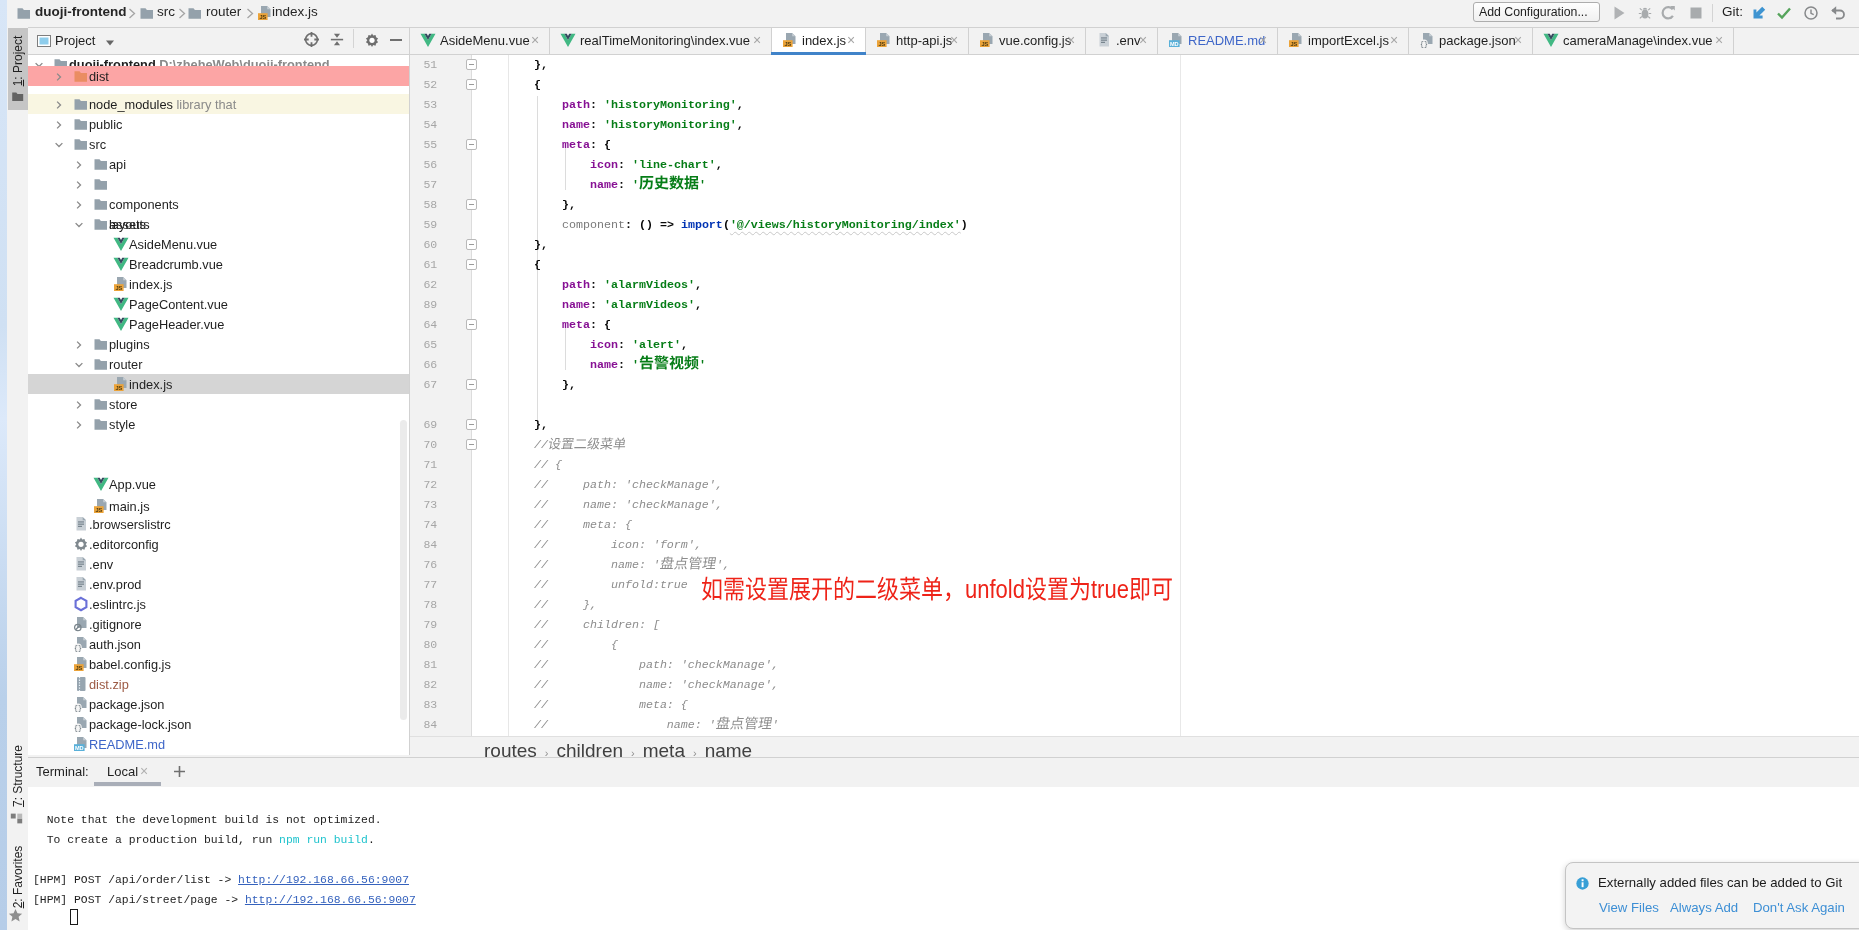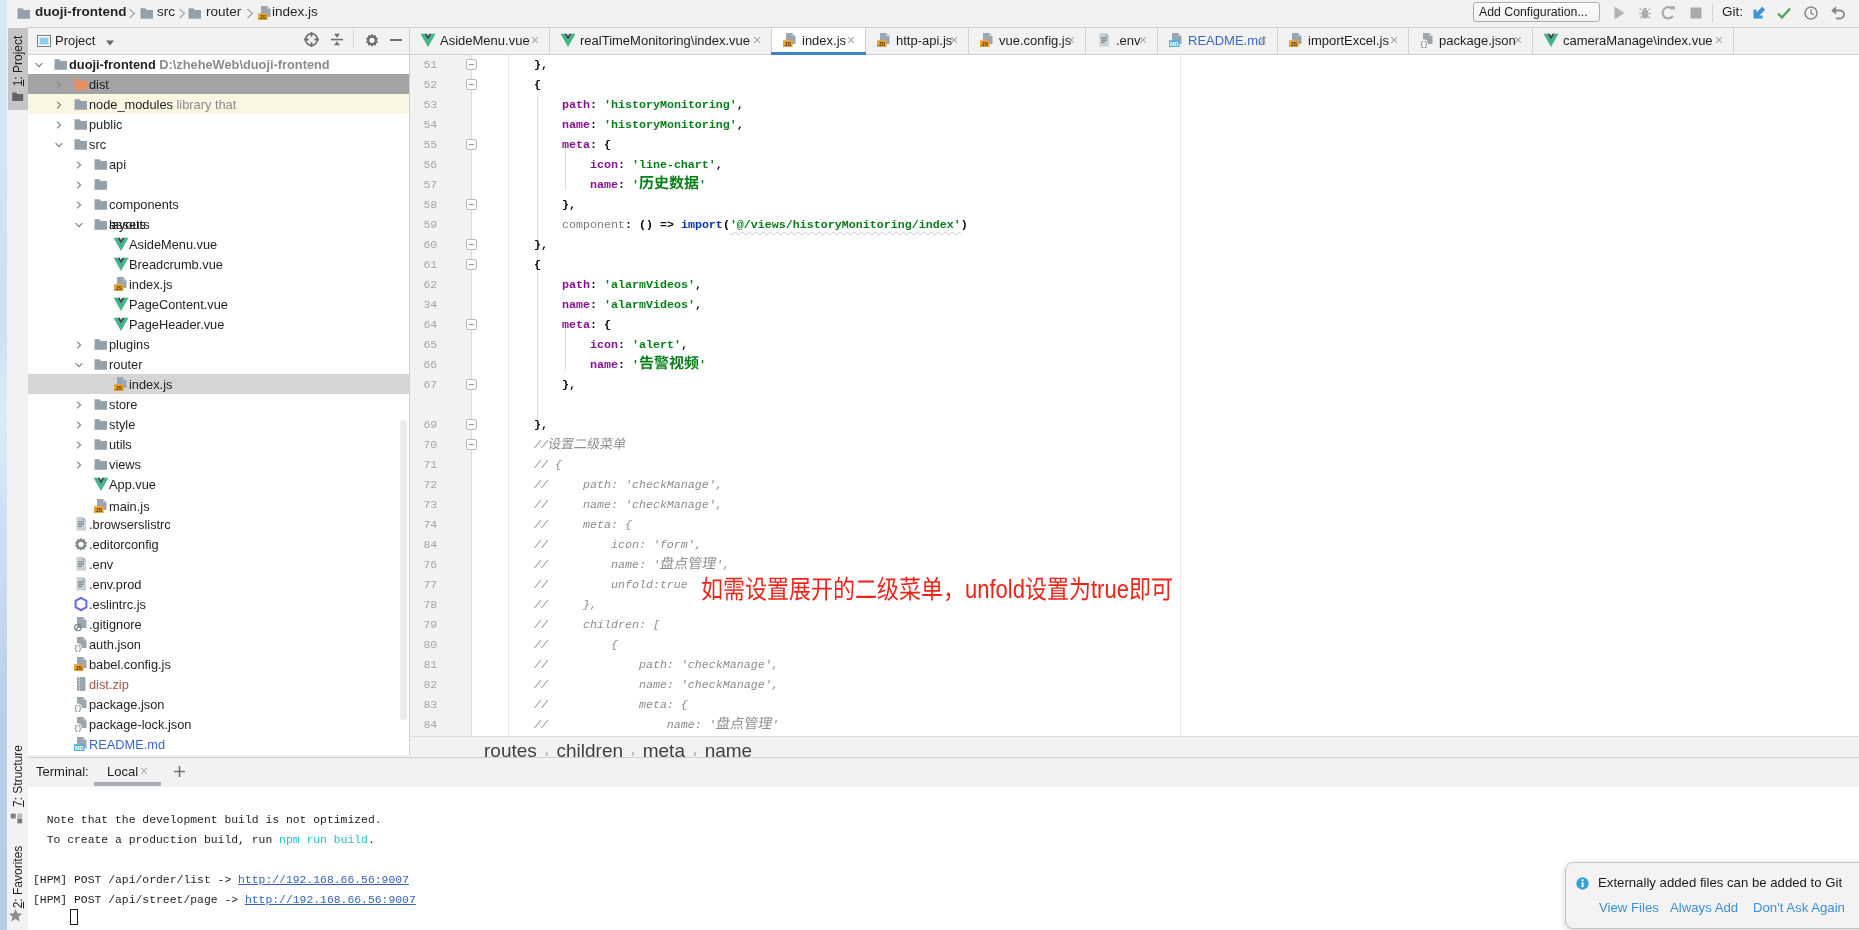--- a/index.html
+++ b/index.html
@@ -204,21 +204,21 @@
 <div class="abs" style="left:362px;top:11px;width:12px;height:2px;background:#6f6f6f"></div>
 <div class="trow" style="top:26px;">
 <svg class="chev" style="left:5px" width="12" height="12" viewBox="0 0 16 16">
         <path fill="none" stroke="#8a8a8a" stroke-width="1.8" d="M3.5 5.5 L8 10 L12.5 5.5"></path>
       </svg>
 <svg class="ticon" style="left:24.5px;top:2px" width="16" height="16" viewBox="0 0 16 16">
         <path fill="#94a1ab" d="M1.5 3.2h5l1.4 1.9H14v8.7H1.5z"></path>
       </svg>
 <div class="tx" style="left:41px;font-weight:bold;">duoji-frontend<span class="gray"> D:\zheheWeb\duoji-frontend</span></div>
 </div>
-<div class="trow" style="top:46px;background:#a3a3a3">
+<div class="trow" style="top:38px;background:#fca5a5">
 <svg class="chev" style="left:25px" width="12" height="12" viewBox="0 0 16 16">
         <path fill="none" stroke="#8a8a8a" stroke-width="1.8" d="M5.5 3.5 L10 8 L5.5 12.5"></path>
       </svg>
 <svg class="ticon" style="left:44.5px;top:2px" width="16" height="16" viewBox="0 0 16 16">
         <path fill="#ea8d62" d="M1.5 3.2h5l1.4 1.9H14v8.7H1.5z"></path>
       </svg>
 <div class="tx" style="left:61px;">dist</div>
 </div>
 <div class="trow" style="top:66px;background:#f9f6e2">
 <svg class="chev" style="left:25px" width="12" height="12" viewBox="0 0 16 16">
@@ -357,38 +357,20 @@
 <div class="tx" style="left:81px;">store</div>
 </div>
 <div class="trow" style="top:386px;">
 <svg class="chev" style="left:45px" width="12" height="12" viewBox="0 0 16 16">
         <path fill="none" stroke="#8a8a8a" stroke-width="1.8" d="M5.5 3.5 L10 8 L5.5 12.5"></path>
       </svg>
 <svg class="ticon" style="left:64.5px;top:2px" width="16" height="16" viewBox="0 0 16 16">
         <path fill="#94a1ab" d="M1.5 3.2h5l1.4 1.9H14v8.7H1.5z"></path>
       </svg>
 <div class="tx" style="left:81px;">style</div>
-</div>
-<div class="trow" style="top:406px;">
-<svg class="chev" style="left:45px" width="12" height="12" viewBox="0 0 16 16">
-        <path fill="none" stroke="#8a8a8a" stroke-width="1.8" d="M5.5 3.5 L10 8 L5.5 12.5"></path>
-      </svg>
-<svg class="ticon" style="left:64.5px;top:2px" width="16" height="16" viewBox="0 0 16 16">
-        <path fill="#94a1ab" d="M1.5 3.2h5l1.4 1.9H14v8.7H1.5z"></path>
-      </svg>
-<div class="tx" style="left:81px;">utils</div>
-</div>
-<div class="trow" style="top:426px;">
-<svg class="chev" style="left:45px" width="12" height="12" viewBox="0 0 16 16">
-        <path fill="none" stroke="#8a8a8a" stroke-width="1.8" d="M5.5 3.5 L10 8 L5.5 12.5"></path>
-      </svg>
-<svg class="ticon" style="left:64.5px;top:2px" width="16" height="16" viewBox="0 0 16 16">
-        <path fill="#94a1ab" d="M1.5 3.2h5l1.4 1.9H14v8.7H1.5z"></path>
-      </svg>
-<div class="tx" style="left:81px;">views</div>
 </div>
 <div class="trow" style="top:446px;">
 <svg class="ticon" style="left:64.5px;top:2px" width="16" height="16" viewBox="0 0 16 16">
         <path fill="#41b883" d="M.5 1.8h3.9L8 8.1l3.6-6.3h3.9L8 15z"></path>
         <path fill="#35495e" d="M4.4 1.8h2.4L8 4.1l1.2-2.3H11.6L8 8.1z"></path>
       </svg>
 <div class="tx" style="left:81px;">App.vue</div>
 </div>
 <div class="trow" style="top:468px;">
 <svg class="ticon" style="left:64.5px;top:2px" width="16" height="16" viewBox="0 0 16 16">
@@ -632,21 +614,21 @@
         </svg><svg class="cj" width="15" height="15" viewBox="0 0 1000 1000" style="vertical-align:-2px;">
           <use href="#b6570" fill="#067d17"></use>
         </svg><svg class="cj" width="15" height="15" viewBox="0 0 1000 1000" style="vertical-align:-2px;">
           <use href="#b636e" fill="#067d17"></use>
         </svg><span class="s">'</span></span></div>
 <div class="cl" style="top:140px"><span class="ln">58</span><span class="ct">            },</span></div>
 <div class="cl" style="top:160px"><span class="ln">59</span><span class="ct">            <span class="g">component</span>: () =&gt; <span class="kw">import</span>(<span class="su">'@/views/historyMonitoring/index'</span>)</span></div>
 <div class="cl" style="top:180px"><span class="ln">60</span><span class="ct">        },</span></div>
 <div class="cl" style="top:200px"><span class="ln">61</span><span class="ct">        {</span></div>
 <div class="cl" style="top:220px"><span class="ln">62</span><span class="ct">            <span class="k">path</span>: <span class="s">'alarmVideos'</span>,</span></div>
-<div class="cl" style="top:240px"><span class="ln">34</span><span class="ct">            <span class="k">name</span>: <span class="s">'alarmVideos'</span>,</span></div>
+<div class="cl" style="top:240px"><span class="ln">89</span><span class="ct">            <span class="k">name</span>: <span class="s">'alarmVideos'</span>,</span></div>
 <div class="cl" style="top:260px"><span class="ln">64</span><span class="ct">            <span class="k">meta</span>: {</span></div>
 <div class="cl" style="top:280px"><span class="ln">65</span><span class="ct">                <span class="k">icon</span>: <span class="s">'alert'</span>,</span></div>
 <div class="cl" style="top:300px"><span class="ln">66</span><span class="ct">                <span class="k">name</span>: <span class="s">'</span><svg class="cj" width="15" height="15" viewBox="0 0 1000 1000" style="vertical-align:-2px;">
           <use href="#b544a" fill="#067d17"></use>
         </svg><svg class="cj" width="15" height="15" viewBox="0 0 1000 1000" style="vertical-align:-2px;">
           <use href="#b8b66" fill="#067d17"></use>
         </svg><svg class="cj" width="15" height="15" viewBox="0 0 1000 1000" style="vertical-align:-2px;">
           <use href="#b89c6" fill="#067d17"></use>
         </svg><svg class="cj" width="15" height="15" viewBox="0 0 1000 1000" style="vertical-align:-2px;">
           <use href="#b9891" fill="#067d17"></use>

